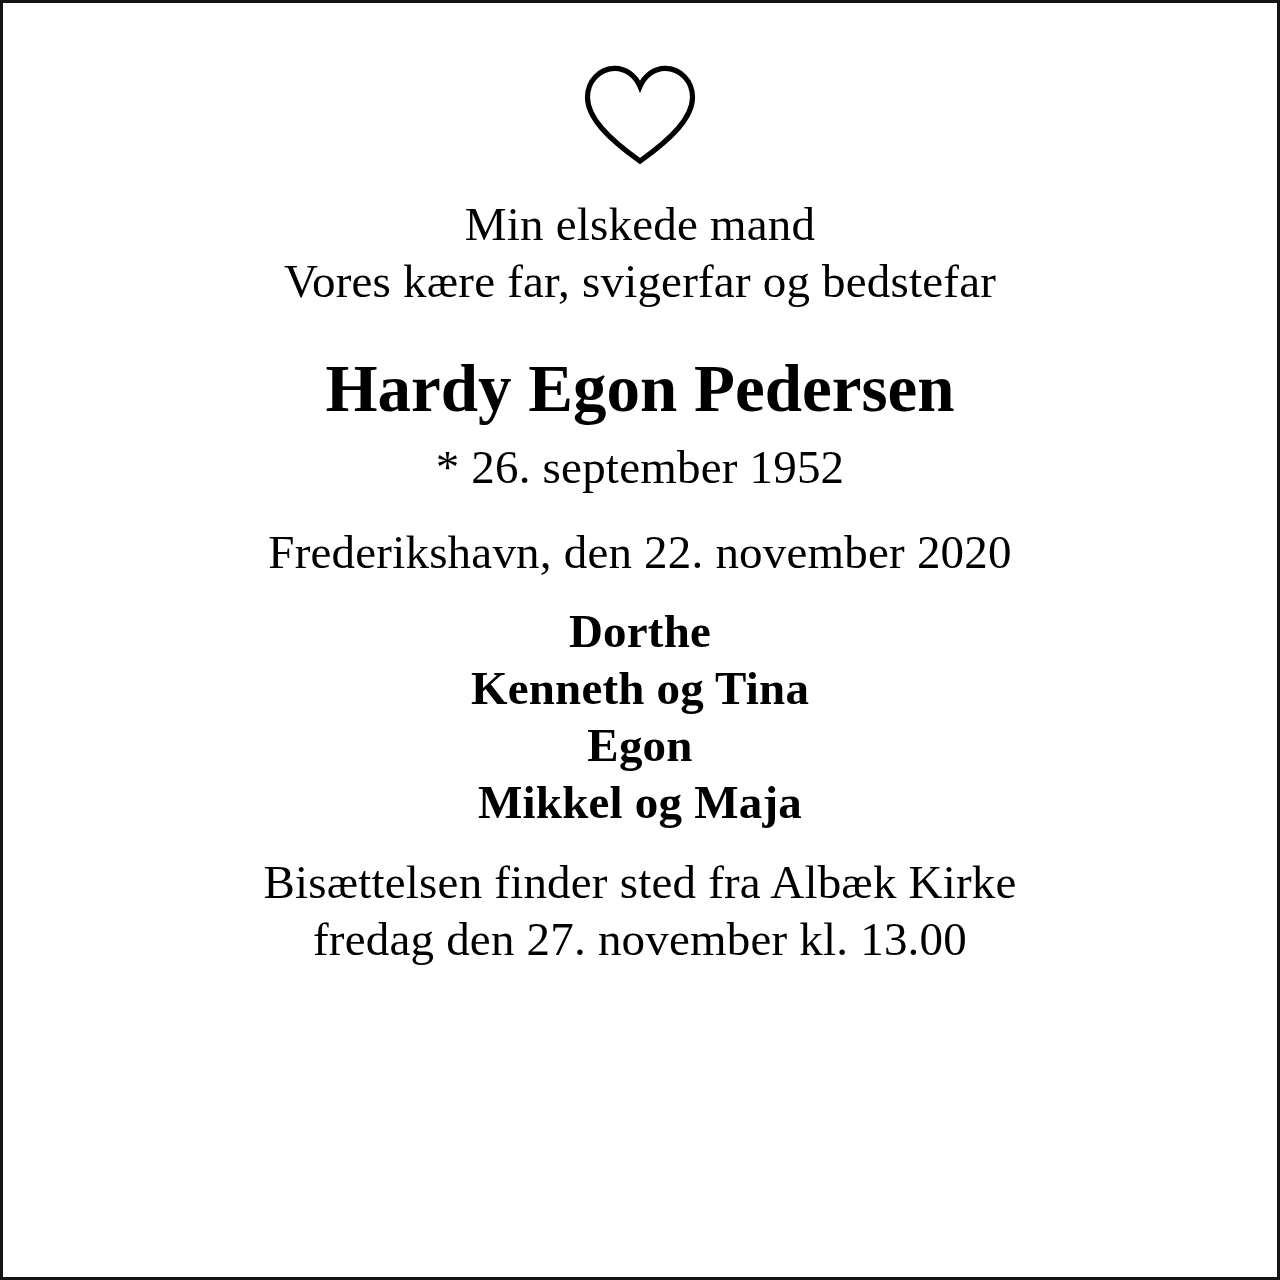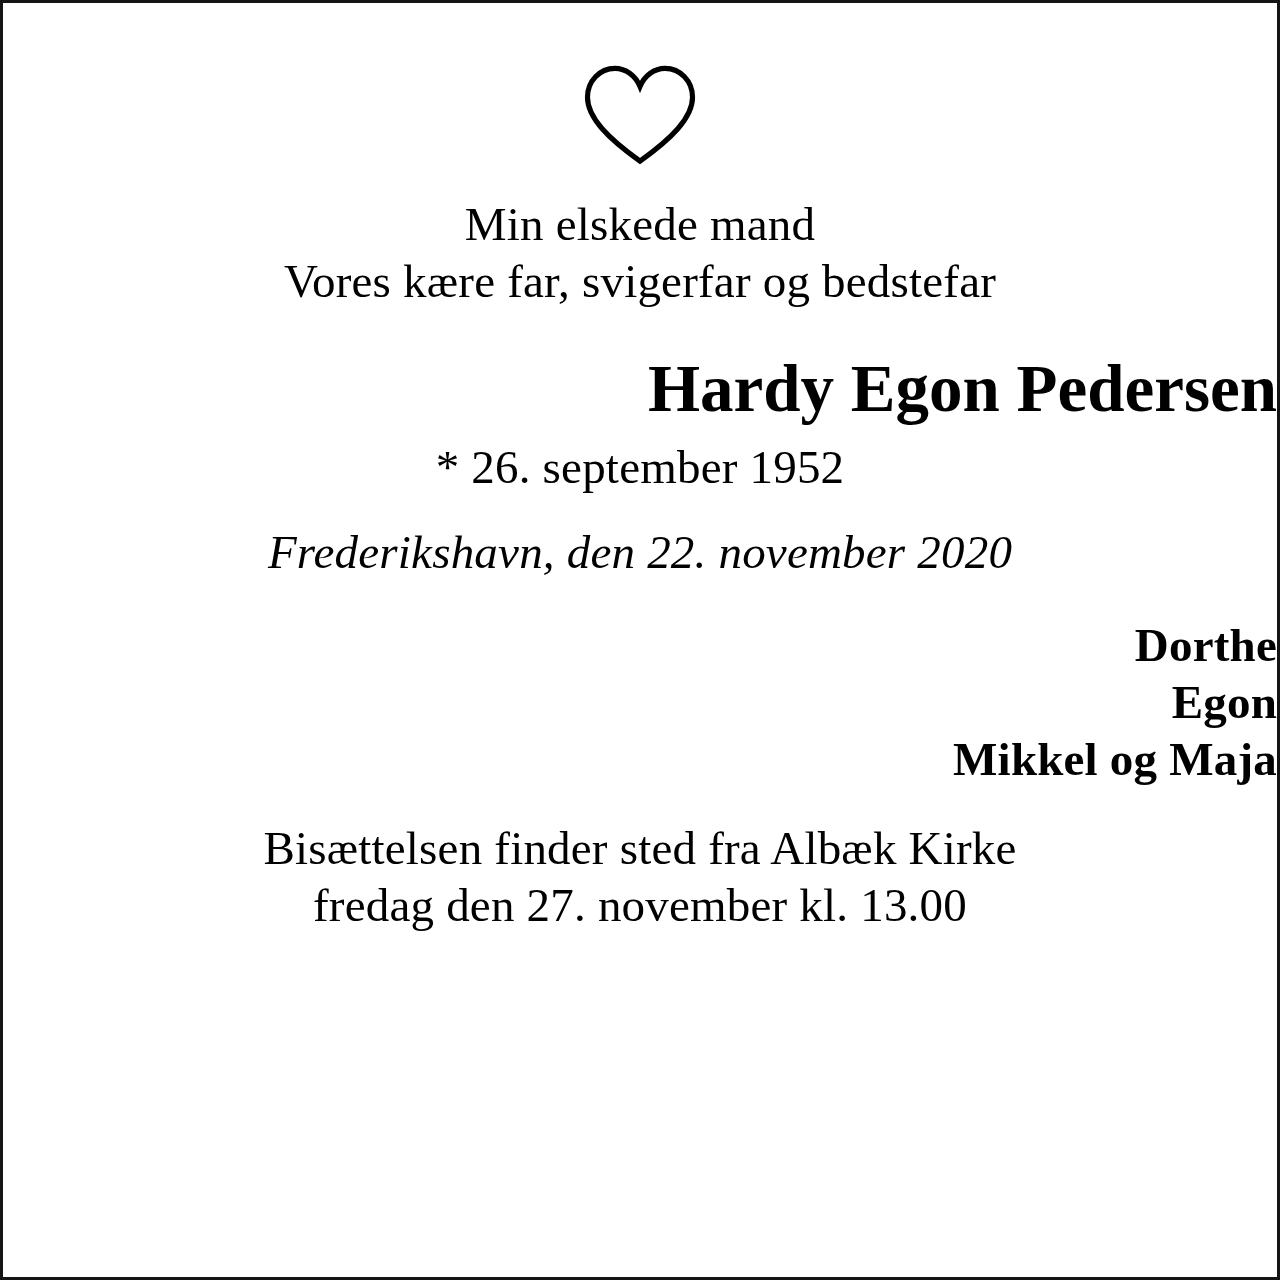--- a/index.html
+++ b/index.html
@@ -34,34 +34,32 @@
     letter-spacing: 0.2px;
   }
   .intro {
     margin-top: 28px;
   }
   .name {
     margin: 38px 0 0;
     font-size: 67px;
     line-height: 80px;
     font-weight: bold;
-    text-align: right;
   }
   .birth   { margin-top: 11px; }
   .sleep   { margin-top: 29px; }
-  .place   { margin-top: 28px; font-style: italic; }
+  .place   { margin-top: 28px; }
   .behalf  { margin-top: 29px; }
   .family {
-    margin-top: 36px;
+    margin-top: 22px;
     font-weight: bold;
-    text-align: right;
   }
   .family .line { font-weight: bold; }
   .ceremony {
-    margin-top: 32px;
+    margin-top: 23px;
   }
 </style>
 </head>
 <body>
 
 <div class="card">
 
   <svg class="heart" viewBox="0 0 24 22" aria-hidden="true">
     <path d="M12 20.6
              C 5.6 16.0 1.3 11.8 1.3 7.6
@@ -80,20 +78,21 @@
   <h1 class="name">Hardy Egon Pedersen</h1>
 
   <p class="line birth">* 26. september 1952</p>
 
 
   <p class="line place">Frederikshavn, den 22. november 2020</p>
 
 
   <div class="family">
     <p class="line">Dorthe</p>
+    <p class="line">Kenneth og Tina</p>
     <p class="line">Egon</p>
     <p class="line">Mikkel og Maja</p>
   </div>
 
   <div class="ceremony">
     <p class="line">Bisættelsen finder sted fra Albæk Kirke</p>
     <p class="line">fredag den 27. november kl. 13.00</p>
   </div>
 
 </div>

